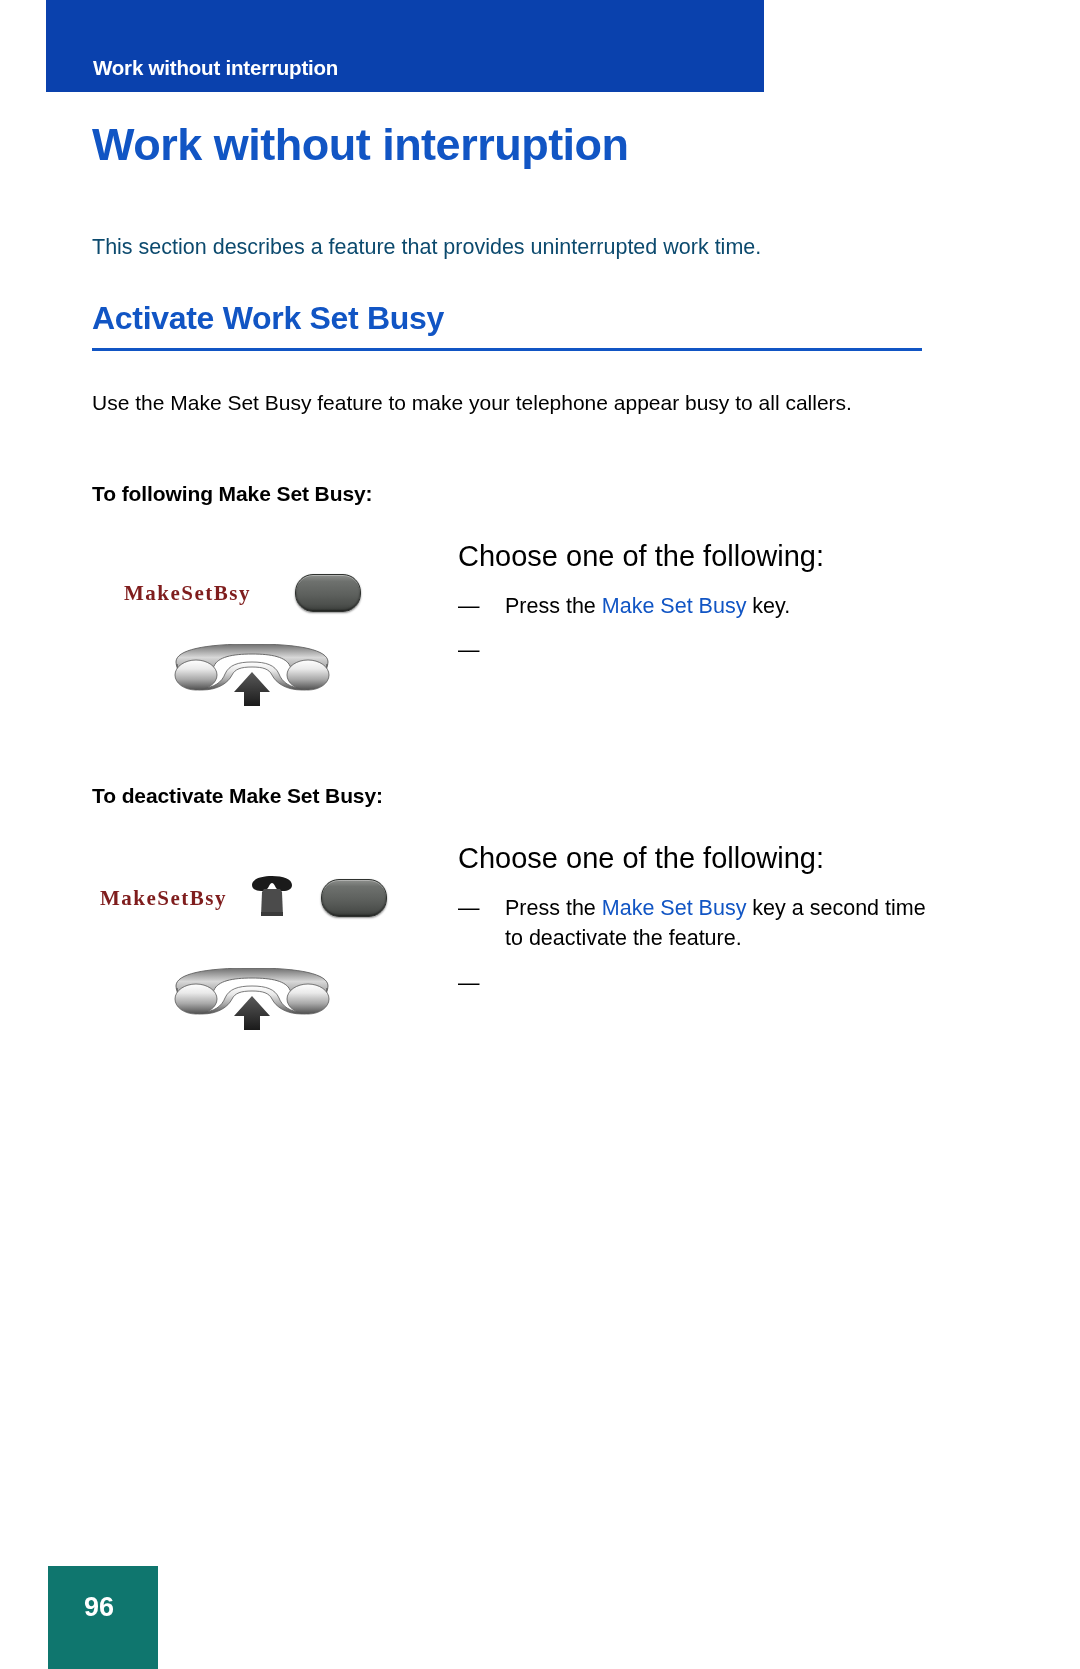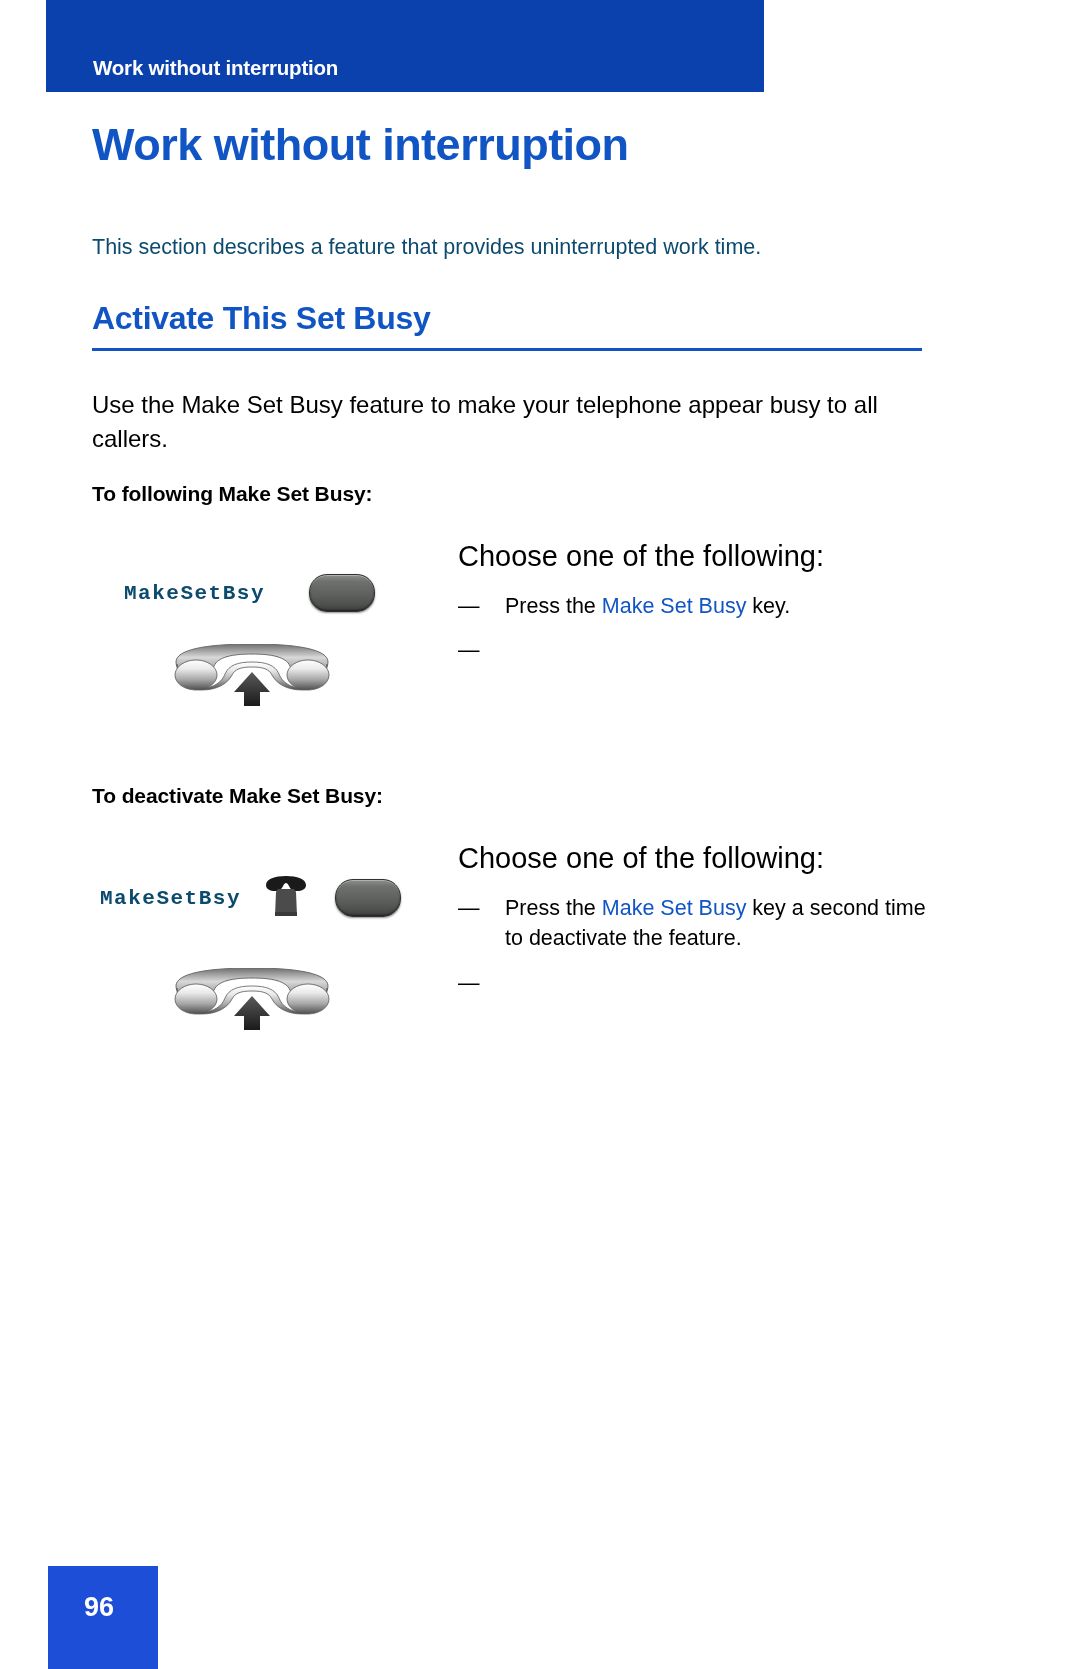--- a/index.html
+++ b/index.html
@@ -71,21 +71,21 @@
     letter-spacing: -0.3px;
     border-bottom: 3px solid #1155C4;
   }
 
   p.section-body {
     position: absolute;
     left: 92px;
     top: 388px;
     width: 838px;
     margin: 0;
-    font-size: 24px;
+    font-size: 21px;
     line-height: 1.43;
   }
 
   h3.procedure-heading {
     margin: 0;
     position: absolute;
     left: 92px;
     font-size: 21px;
     font-weight: bold;
     color: #000000;
@@ -138,25 +138,25 @@
     font-size: 21.5px;
     line-height: 1.42;
   }
   .kw {
     color: #1155C4;
     font-weight: normal;
   }
 
   
   .lcd-label {
-    font-family: Liberation Mono, monospace;
+    font-family: Liberation Serif, serif;
     font-size: 21px;
     font-weight: bold;
     letter-spacing: 1.5px;
-    color: #0c4a6e;
+    color: #7f1d1d;
     white-space: nowrap;
   }
 
   
   .icon-row {
     display: flex;
     align-items: center;
   }
 
   .key-button {
@@ -184,21 +184,21 @@
   
   .ic-pos { position: absolute; }
 
   
   .page-number-box {
     position: absolute;
     left: 48px;
     top: 1566px;
     width: 110px;
     height: 103px;
-    background: #1d4ed8;
+    background: #0f766e;
   }
   .page-number-text {
     position: absolute;
     left: 0;
     top: 26px;
     width: 100%;
     text-align: center;
     color: #ffffff;
     font-size: 27px;
     font-weight: bold;
@@ -210,21 +210,21 @@
 <body>
 
 <div class="running-header">
   <div class="running-header-text">Work without interruption</div>
 </div>
 
 <h1 class="chapter-title">Work without interruption</h1>
 
 <p class="intro">This section describes a feature that provides uninterrupted work time.</p>
 
-<h2 class="section-title">Activate This Set Busy</h2>
+<h2 class="section-title">Activate Work Set Busy</h2>
 
 <p class="section-body">Use the Make Set Busy feature to make your telephone appear busy to all callers.</p>
 
 <h3 class="procedure-heading proc-1">To following Make Set Busy:</h3>
 
 <div class="step-block block-1">
 
   <div class="icon-col">
 
     <div class="ic-pos icon-row" style="left:32px; top:38px;">

